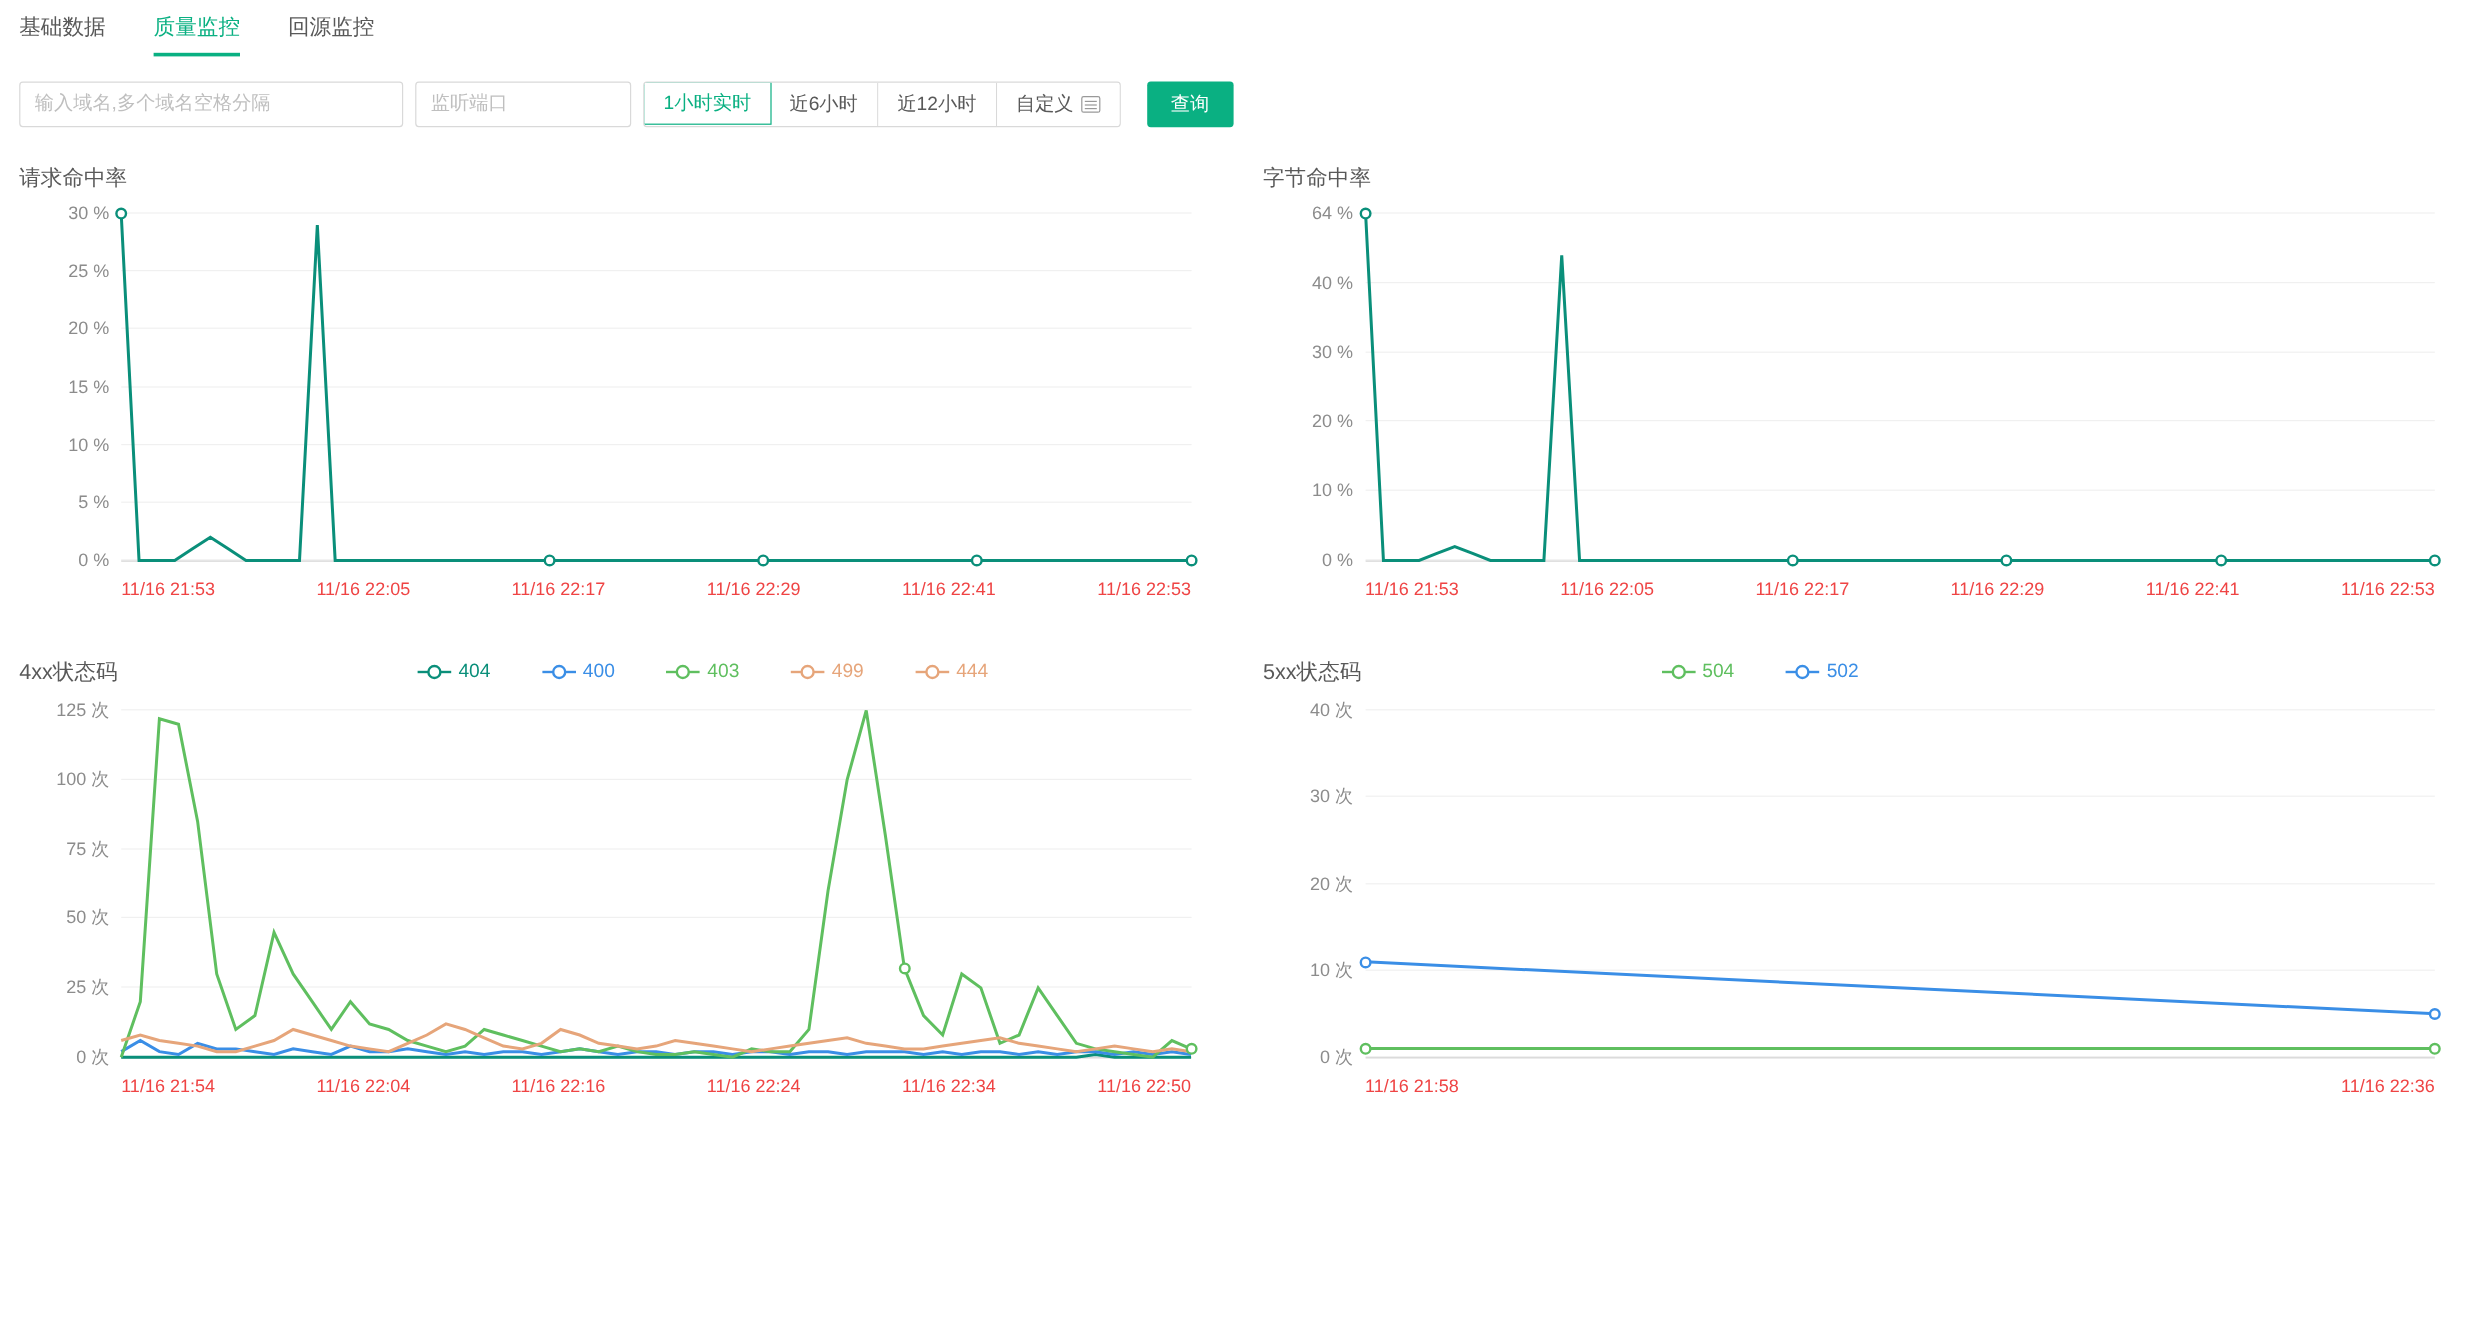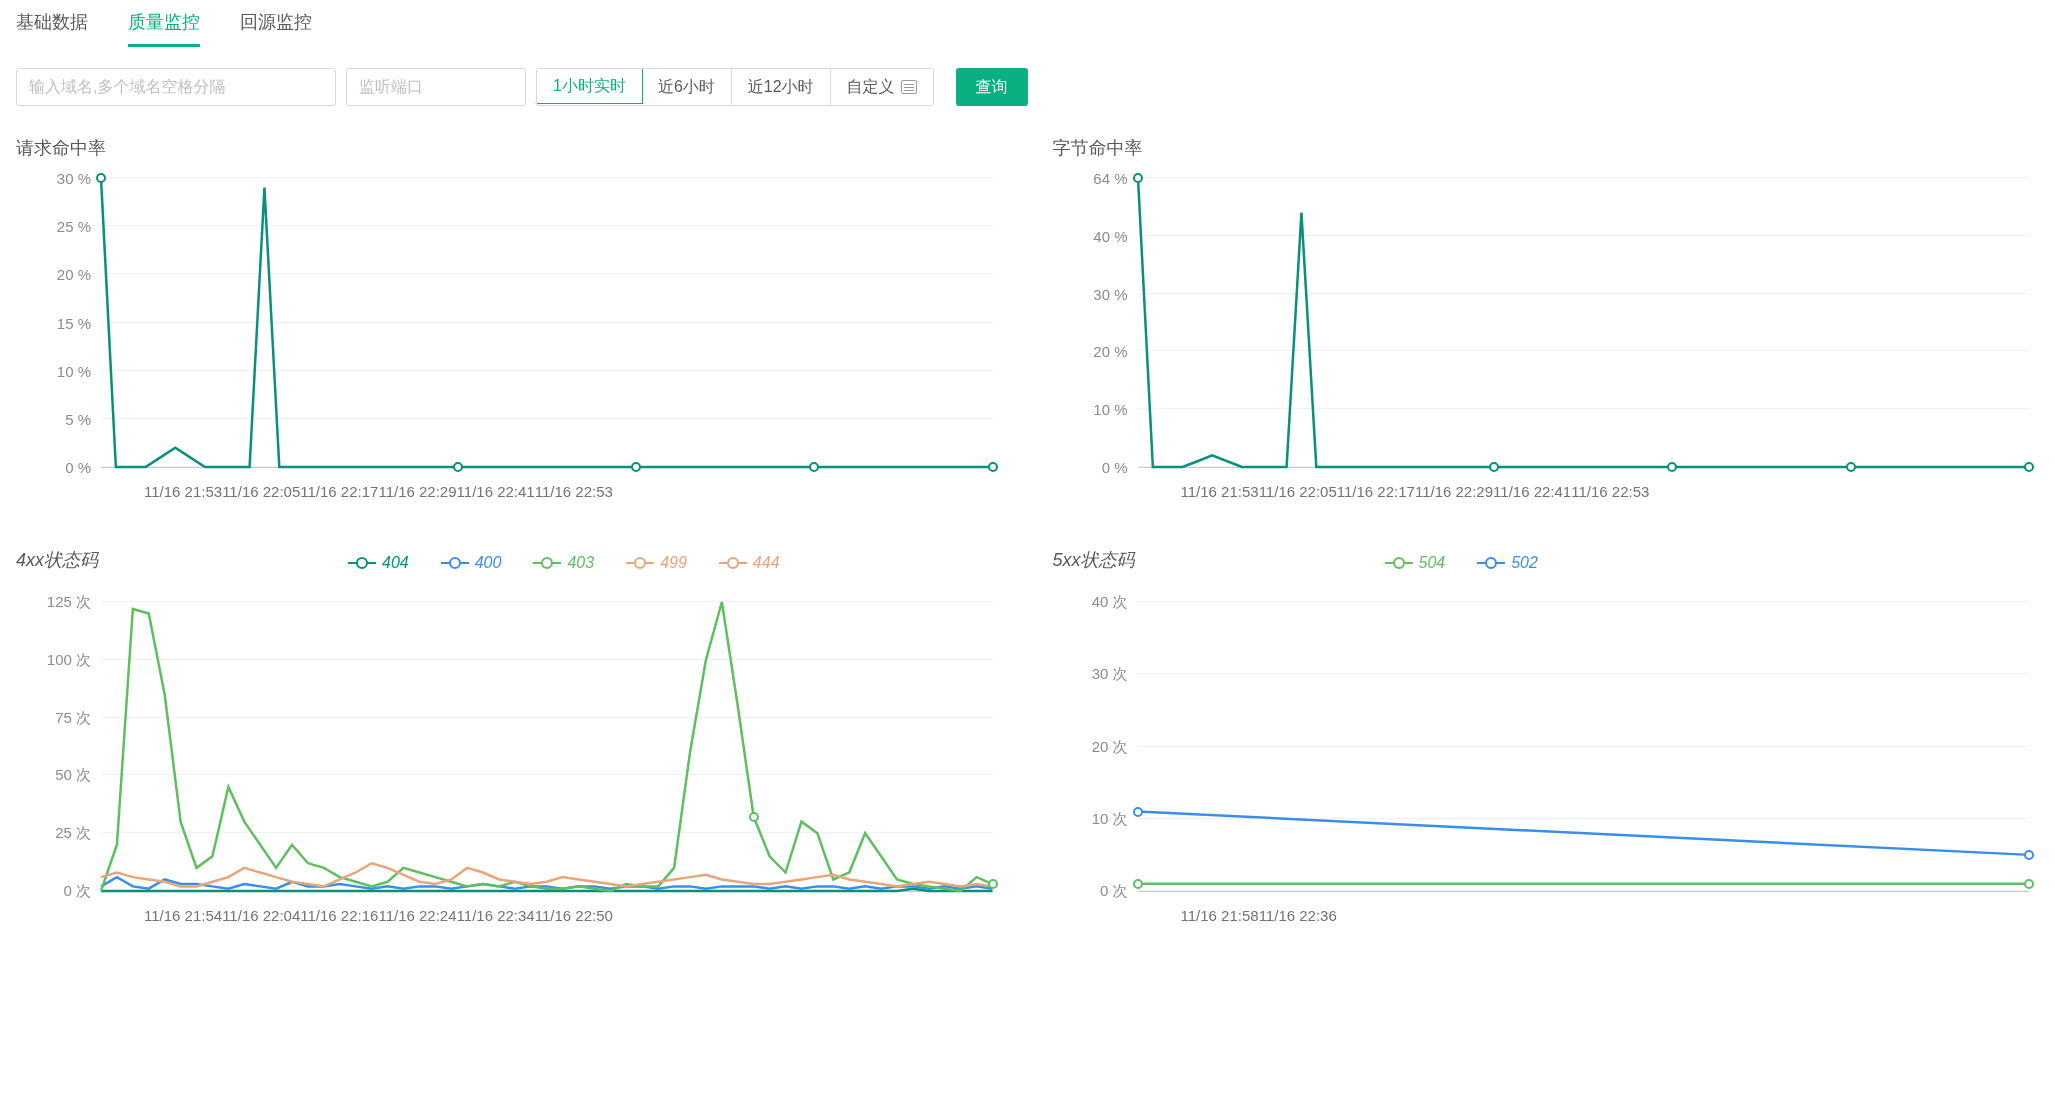--- a/index.html
+++ b/index.html
@@ -107,21 +107,21 @@
   }
   .panel-title {
     font-size: 18px;
     color: #595959;
     margin-bottom: 8px;
   }
   .legend {
     display: flex;
     align-items: center;
     justify-content: flex-start;
-    gap: 32px;
+    gap: 43px;
     margin-left: 250px;
     font-size: 16px;
     color: #595959;
   }
   .lg-item { display: flex; align-items: center; gap: 6px; cursor: pointer; }
   .lg-sw {
     width: 28px; height: 2px; position: relative;
   }
   .lg-sw::after {
     content: "";
@@ -156,37 +156,36 @@
     width: 60px;
     text-align: right;
     font-size: 15px;
     color: #8c8c8c;
     transform: translateY(-50%);
   }
   .x-labels {
     position: absolute;
     left: 85px; right: 10px; bottom: 8px;
     display: flex;
+    justify-content: space-between;
     font-size: 15px;
-    color: #737373;
-    margin-left: 43px;
+    color: #ef4444;
   }
   svg.lines {
     position: absolute;
     left: 0; top: 0;
     width: 100%; height: 100%;
     overflow: visible;
   }
   
   
   .panel-title-with-legend {
       display:flex; 
-      align-items: flex-end;
-      margin-bottom: 20px;
-      font-style: italic;
+      align-items: center;
+      margin-bottom: 10px;
   }
 </style>
 </head>
 <body>
 
 <div class="tabs">
   <div class="tab">基础数据</div>
   <div class="tab active">质量监控</div>
   <div class="tab">回源监控</div>
 </div>

